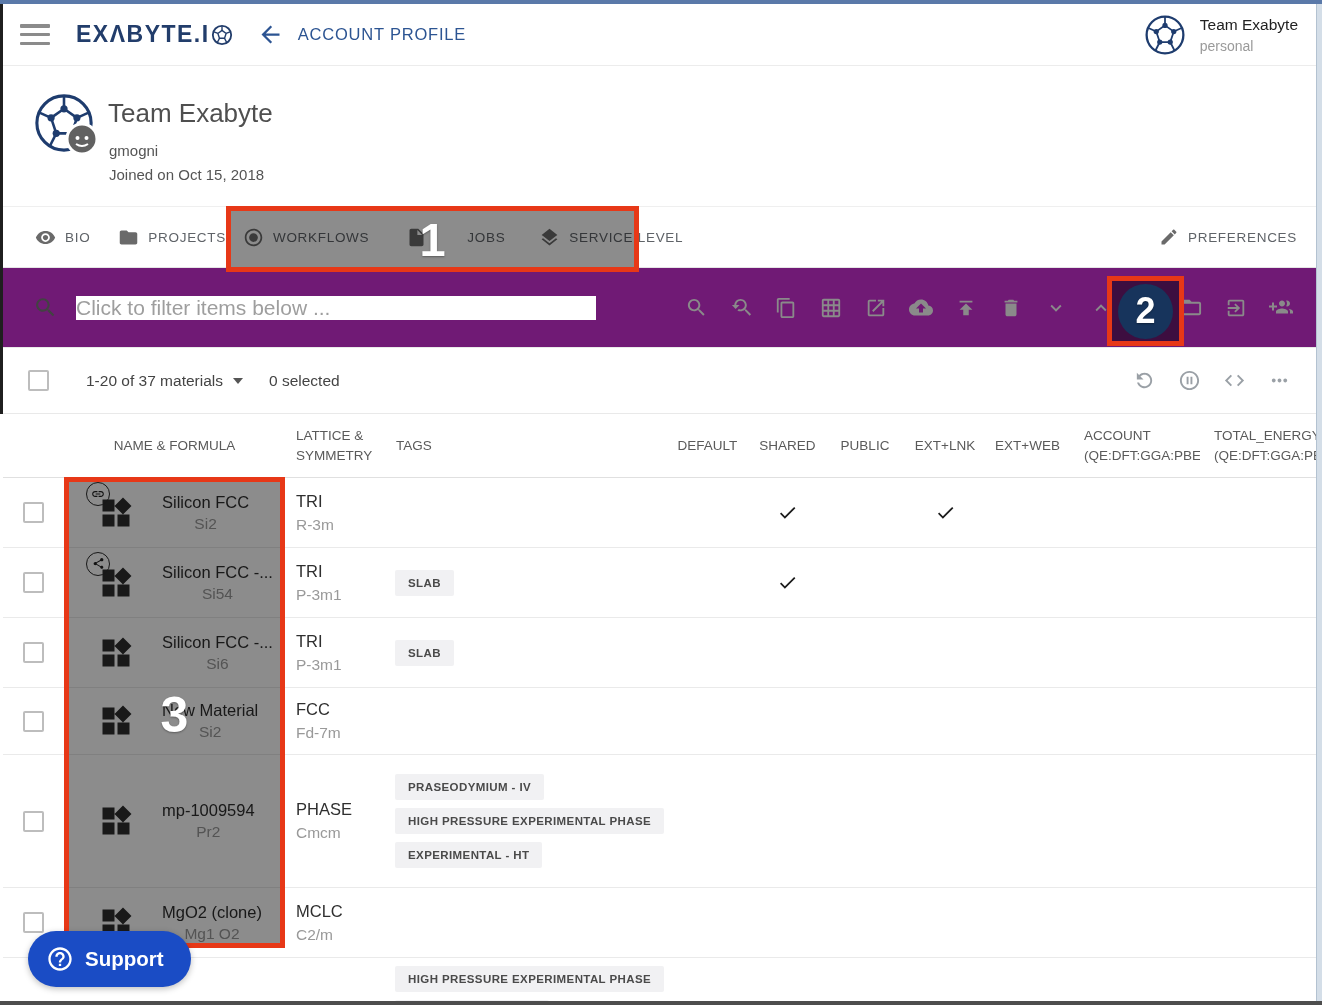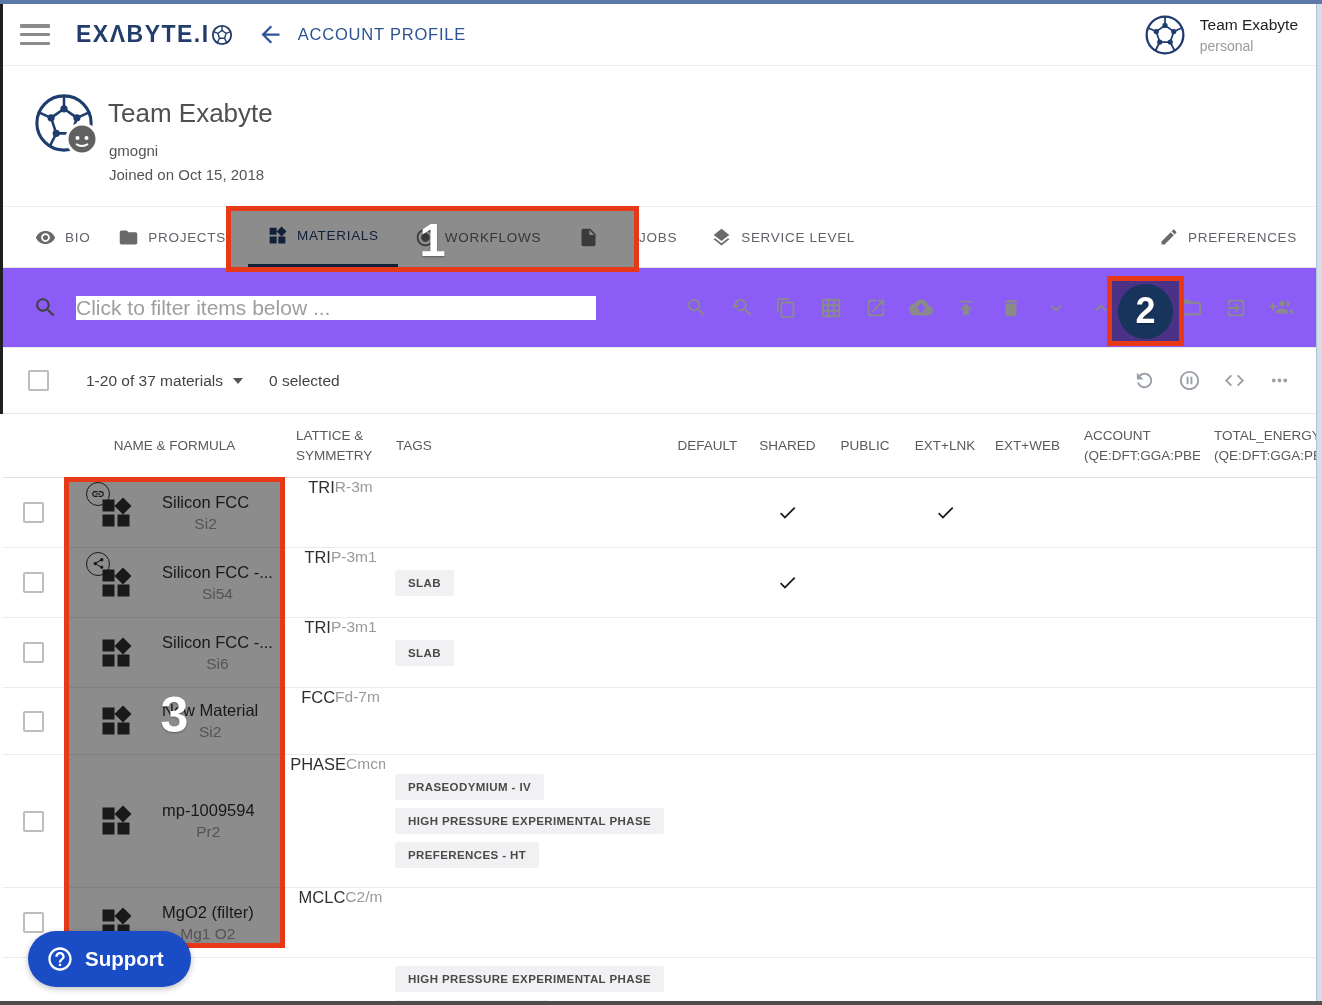--- a/index.html
+++ b/index.html
@@ -44,21 +44,21 @@
   .tab svg { flex:none; }
   #tab-bio        { margin-left:32px; }
   #tab-projects   { margin-left:28px; }
   #tab-materials  { margin-left:22px; padding:0 19px; border-bottom:3px solid #223d6b; color:#223d6b; }
   #tab-workflows  { margin-left:17px; }
   #tab-jobs       { margin-left:37px;gap:40px; }
   #tab-service    { margin-left:34px; }
   #tab-preferences{ margin-left:auto; margin-right:19px; }
 
   
-  .filter-row { position:absolute; left:3px; top:268px; right:6px; height:80px; background:#8b5cf6;
+  .filter-row { position:absolute; left:3px; top:268px; right:6px; height:80px; background:#701a75;
                 border-bottom:1px solid #e9e9e9; display:flex; align-items:center; }
   .filter-row .f-search { margin-left:30px; display:flex; }
   .filter-input { border:none; outline:none; margin-left:18px; width:520px;
                   font-size:21px; color:#444; font-family:"Liberation Sans",sans-serif; }
   .filter-input::placeholder { color:#9e9e9e; }
   .tools { margin-left:auto; margin-right:23px; display:flex; align-items:center; gap:21px; }
   .tools .tool { width:24px; height:24px; color:#8a8a8a; cursor:pointer; display:flex; align-items:center; justify-content:center; }
 
   
   .sel-row { position:absolute; left:3px; top:348px; right:6px; height:66px; background:#fff;
@@ -82,21 +82,21 @@
   #rows { position:absolute; left:3px; top:478px; right:6px; background:#fff; }
   .trow { border-bottom:1px solid #eaeaea; }
   .c { display:flex; align-items:center; overflow:hidden; }
   .c-check { justify-content:center; }
   .c-name { padding-left:33px; gap:27px;text-align:center; }
   .icon-wrap { position:relative; width:38px; height:38px; flex:none; display:flex; align-items:center; justify-content:center; }
   .badge { position:absolute; left:-11px; top:-12px; width:24px; height:24px; border:1.6px solid #2b2b2b; border-radius:50%;
            display:flex; align-items:center; justify-content:center; background:transparent; }
   .nm-name { font-size:16.5px; color:#2f2f2f; margin-bottom:3px; cursor:pointer; }
   .nm-formula { font-size:15.5px; color:#999; }
-  .c-lat { flex-direction:row; align-items:flex-start; justify-content:center; padding-left:11px; }
+  .c-lat { flex-direction:column; align-items:flex-start; justify-content:center; padding-left:11px; }
   .lat-1 { font-size:16.5px; color:#2f2f2f; margin-bottom:5px; }
   .lat-2 { font-size:15.5px; color:#999; }
   .c-tags { flex-direction:column; align-items:flex-start; justify-content:center; gap:8px; padding-left:10px; }
   .c-tags.top { justify-content:flex-start; padding-top:8px; }
   .tag { background:#f1f1f3; color:#4a4a4a; font-size:11.5px; font-weight:bold; letter-spacing:.4px;
          padding:7px 13px; border-radius:2px; white-space:nowrap; }
   .c-flag { justify-content:center; }
 
   
   .support { position:absolute; left:28px; top:931px; height:56px; padding:0 27px 0 18px; border-radius:28px;
@@ -205,26 +205,20 @@
         <path d="M12 4.5C7 4.5 2.73 7.61 1 12c1.73 4.39 6 7.5 11 7.5s9.27-3.11 11-7.5c-1.73-4.39-6-7.5-11-7.5zM12 17c-2.76 0-5-2.24-5-5s2.24-5 5-5 5 2.24 5 5-2.24 5-5 5zm0-8c-1.66 0-3 1.34-3 3s1.34 3 3 3 3-1.34 3-3-1.34-3-3-3z"></path>
       </svg>
     <span>BIO</span>
   </div>
   <div class="tab" id="tab-projects">
     <svg width="21" height="21" viewBox="0 0 24 24" fill="#6a6a6a">
         <path d="M10 4H4c-1.1 0-1.99.9-1.99 2L2 18c0 1.1.9 2 2 2h16c1.1 0 2-.9 2-2V8c0-1.1-.9-2-2-2h-8l-2-2z"></path>
       </svg>
     <span>PROJECTS</span>
   </div>
-  <div class="tab" id="tab-materials">
-    <svg width="21" height="21" viewBox="0 0 24 24" fill="#223d6b">
-        <path d="M13 13v8h8v-8h-8zM3 21h8v-8H3v8zM3 3v8h8V3H3zm13.66-1.31L11 7.34 16.66 13l5.66-5.66-5.66-5.65z"></path>
-      </svg>
-    <span>MATERIALS</span>
-  </div>
   <div class="tab" id="tab-workflows">
     <svg width="21" height="21" viewBox="0 0 24 24" fill="#6a6a6a">
         <path d="M12 7c-2.76 0-5 2.24-5 5s2.24 5 5 5 5-2.24 5-5-2.24-5-5-5zm0-5C6.48 2 2 6.48 2 12s4.48 10 10 10 10-4.48 10-10S17.52 2 12 2zm0 18c-4.42 0-8-3.58-8-8s3.58-8 8-8 8 3.58 8 8-3.58 8-8 8z"></path>
       </svg>
     <span>WORKFLOWS</span>
   </div>
   <div class="tab" id="tab-jobs">
     <svg width="21" height="21" viewBox="0 0 24 24" fill="#6a6a6a">
         <path d="M6 2c-1.1 0-1.99.9-1.99 2L4 20c0 1.1.89 2 1.99 2H18c1.1 0 2-.9 2-2V8l-6-6H6zm7 7V3.5L18.5 9H13z"></path>
       </svg>
@@ -534,42 +528,42 @@
             <div class="nm-formula">Pr2</div>
         </span>
     </div>
     <div class="c c-lat">
       <span class="lat-1">PHASE</span>
       <span class="lat-2">Cmcm</span>
     </div>
     <div class="c c-tags ">
         <span class="tag">PRASEODYMIUM - IV</span>
         <span class="tag">HIGH PRESSURE EXPERIMENTAL PHASE</span>
-        <span class="tag">PREFERENCES - HT</span>
+        <span class="tag">EXPERIMENTAL - HT</span>
       </div>
     <div class="c c-flag"></div>
       <div class="c c-flag"></div>
       <div class="c c-flag"></div>
       <div class="c c-flag"></div>
       <div class="c c-flag"></div>
     <div class="c"></div>
     <div class="c"></div>
   </div>
     <div class="trow tgrid" style="height:70px">
     <div class="c c-check">
         <span class="cbx"></span>
       </div>
     <div class="c c-name">
       <span class="icon-wrap">
           <svg width="36" height="36" viewBox="0 0 24 24" fill="#2e2e2e">
             <path d="M13 13v8h8v-8h-8zM3 21h8v-8H3v8zM3 3v8h8V3H3zm13.66-1.31L11 7.34 16.66 13l5.66-5.66-5.66-5.65z"></path>
           </svg>
         </span>
       <span>
-          <div class="nm-name">MgO2 (filter)</div>
+          <div class="nm-name">MgO2 (clone)</div>
             <div class="nm-formula">Mg1 O2</div>
         </span>
     </div>
     <div class="c c-lat">
       <span class="lat-1">MCLC</span>
       <span class="lat-2">C2/m</span>
     </div>
     <div class="c c-tags "></div>
     <div class="c c-flag"></div>
       <div class="c c-flag"></div>

